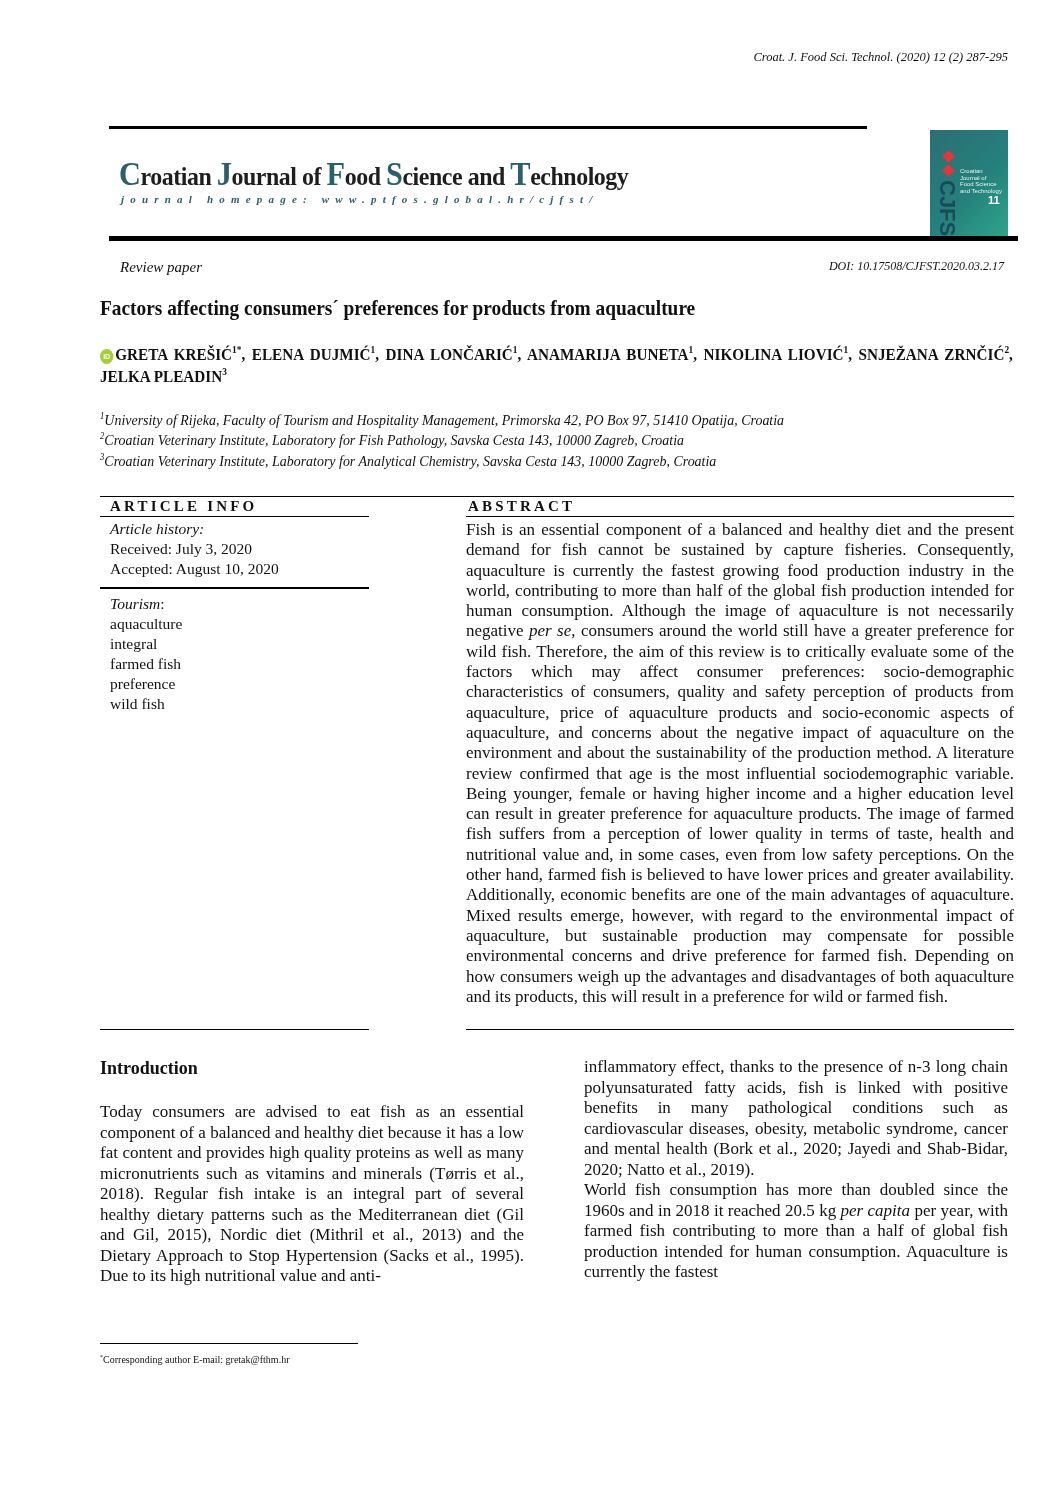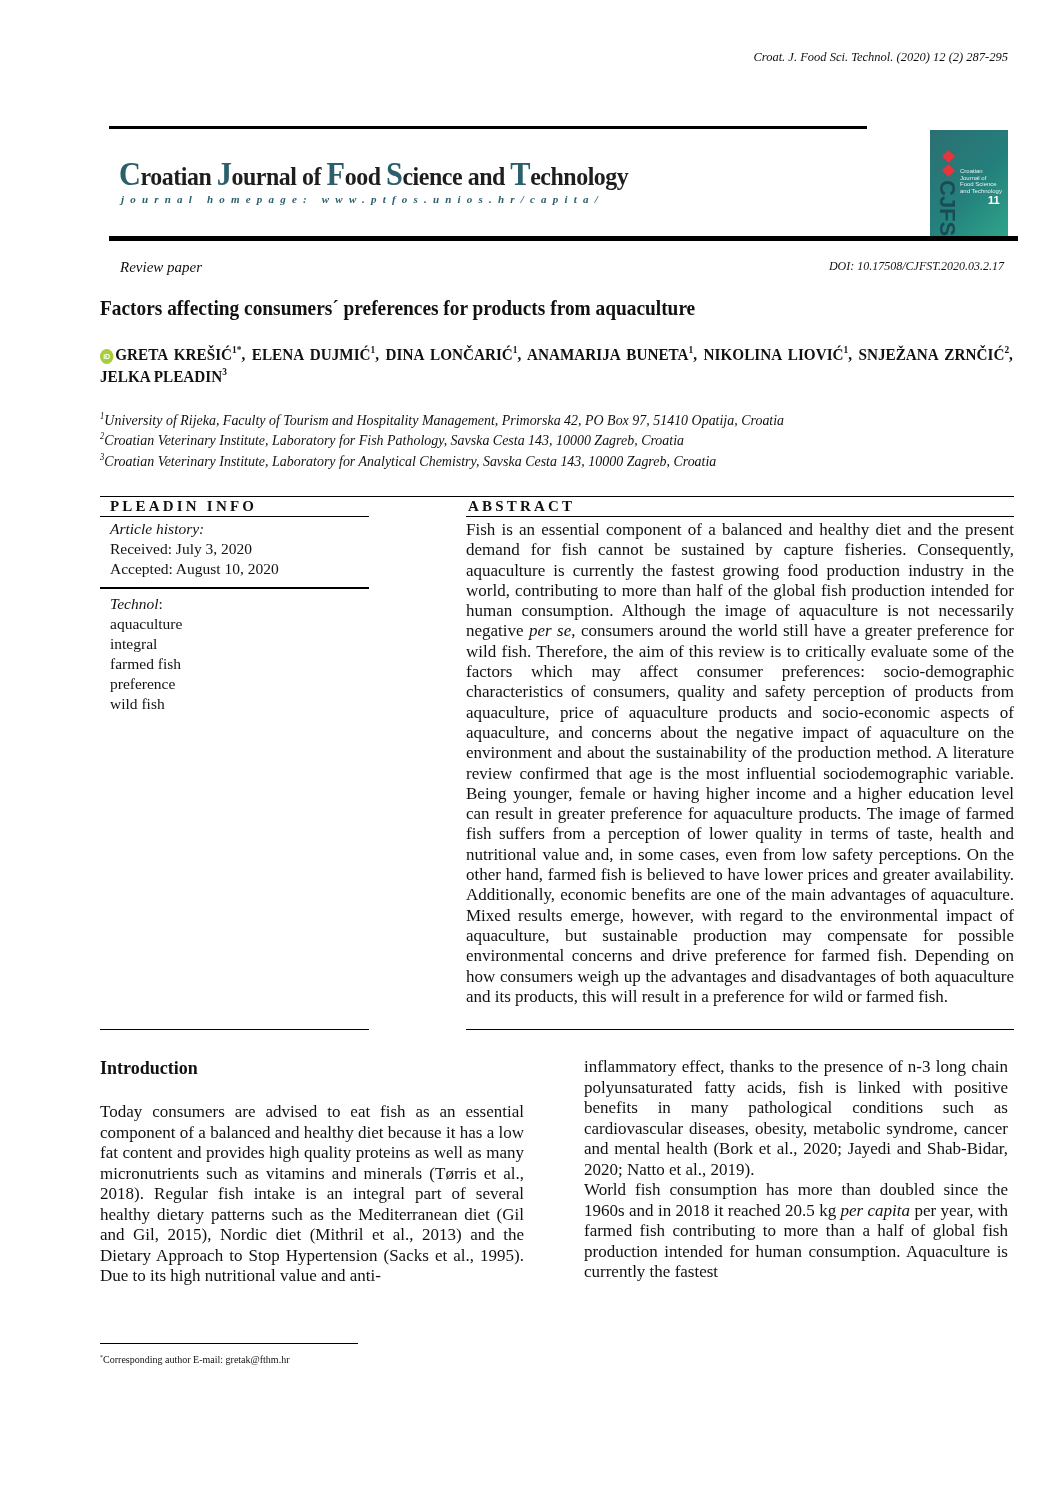--- a/index.html
+++ b/index.html
@@ -34,21 +34,21 @@
 </style>
 </head>
 <body>
 
 <div class="abs citation">Croat. J. Food Sci. Technol. (2020) 12 (2) 287-295</div>
 <div class="abs top-rule"></div>
 
 <div class="abs journal-name">
   <span class="cap">C</span><span>roatian </span><span class="cap">J</span><span>ournal of </span><span class="cap">F</span><span>ood </span><span class="cap">S</span><span>cience and </span><span class="cap">T</span><span>echnology</span>
 </div>
-<div class="abs homepage">journal homepage: www.ptfos.unios.hr/capita/</div>
+<div class="abs homepage">journal homepage: www.ptfos.global.hr/cjfst/</div>
 
 <div class="abs cover">
   <div class="dot" style="top:22px"></div>
   <div class="dot" style="top:36px"></div>
   <div class="t">
     <div>Croatian</div>
     <div>Journal of</div>
     <div>Food Science</div>
     <div>and Technology</div>
   </div>
@@ -71,30 +71,30 @@
   <span>NIKOLINA LIOVIĆ</span><sup>1</sup>,
   <span>SNJEŽANA ZRNČIĆ</span><sup>2</sup>,
   <span>JELKA PLEADIN</span><sup>3</sup>
 </div>
 
 <div class="abs affil" style="top:412px"><sup>1</sup><span>University of Rijeka, Faculty of Tourism and Hospitality Management, Primorska 42, PO Box 97, 51410 Opatija, Croatia</span></div>
 <div class="abs affil" style="top:432px"><sup>2</sup><span>Croatian Veterinary Institute, Laboratory for Fish Pathology, Savska Cesta 143, 10000 Zagreb, Croatia</span></div>
 <div class="abs affil" style="top:453px"><sup>3</sup><span>Croatian Veterinary Institute, Laboratory for Analytical Chemistry, Savska Cesta 143, 10000 Zagreb, Croatia</span></div>
 
 <div class="abs info-rule" style="left:100px; top:496px; width:914px;"></div>
-<div class="abs sec-head" style="left:110px; top:498px;">PLEADIN INFO</div>
+<div class="abs sec-head" style="left:110px; top:498px;">ARTICLE INFO</div>
 <div class="abs info-rule" style="left:100px; top:516px; width:269px;"></div>
 <div class="abs info-text" style="left:110px; top:519px;">
   <div style="font-style:italic">Article history:</div>
   <div>Received: July 3, 2020</div>
   <div>Accepted: August 10, 2020</div>
 </div>
 <div class="abs info-rule" style="left:100px; top:587px; width:269px; height:2px;"></div>
 <div class="abs info-text" style="left:110px; top:594px;">
-  <div><i>Technol</i>:</div>
+  <div><i>Tourism</i>:</div>
   <div>aquaculture</div>
   <div>integral</div>
   <div>farmed fish</div>
   <div>preference</div>
   <div>wild fish</div>
 </div>
 <div class="abs info-rule" style="left:100px; top:1029px; width:269px;"></div>
 
 <div class="abs sec-head" style="left:468px; top:498px;">ABSTRACT</div>
 <div class="abs info-rule" style="left:466px; top:516px; width:548px;"></div>

